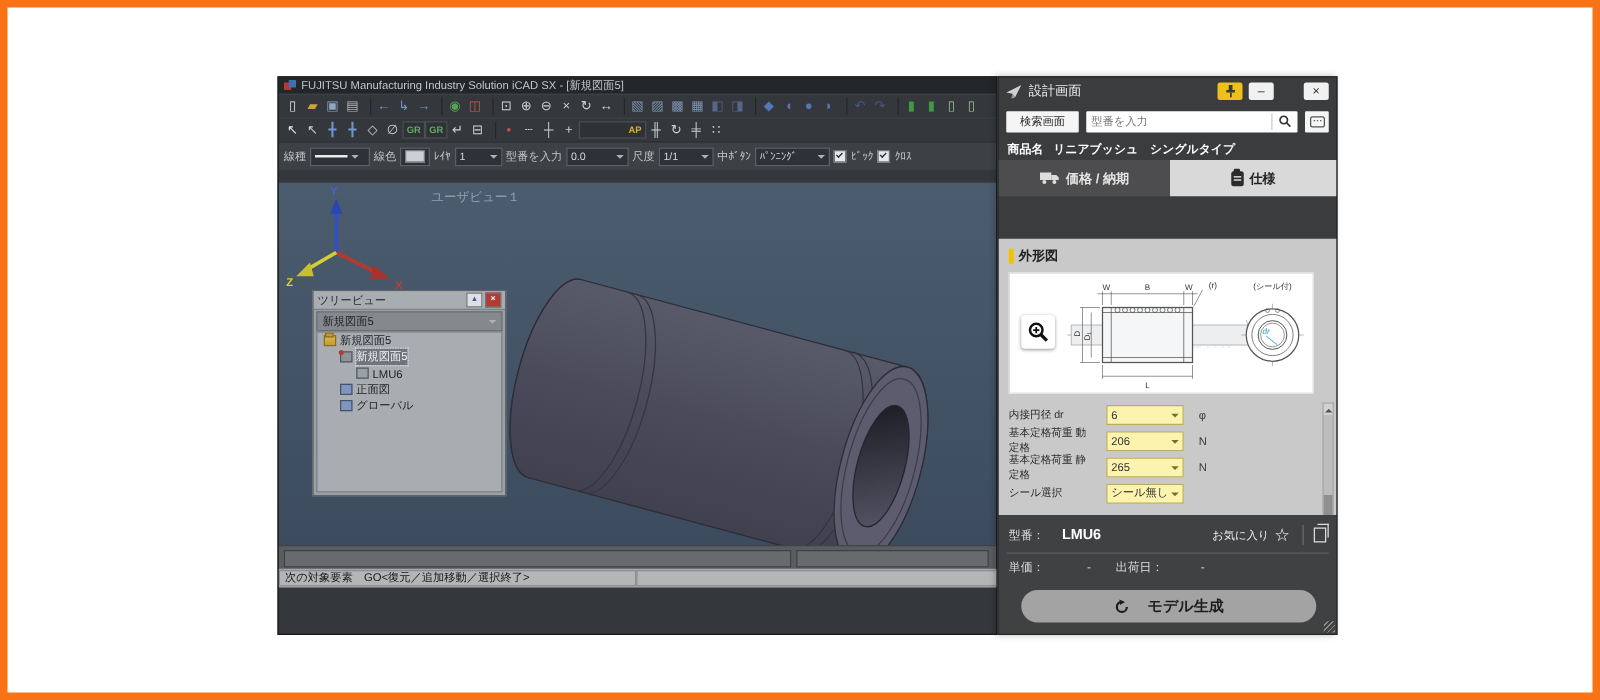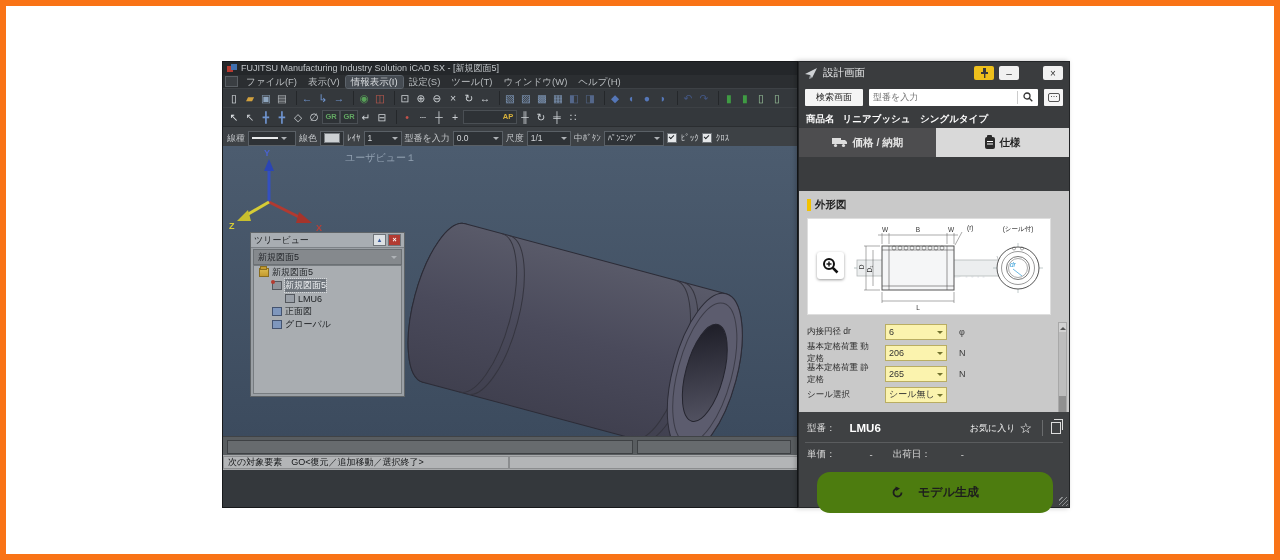--- a/index.html
+++ b/index.html
@@ -91,49 +91,38 @@
   .p-scroll{position:absolute;right:2px;top:131px;width:9px;height:217px;background:#bdbdbd;border:1px solid #a8a8a8;box-sizing:border-box}
   .sb-arr{position:absolute;left:0;width:7px;height:9px;background:#d2d2d2;display:flex;align-items:center;justify-content:center}
   .sb-tri-up{width:0;height:0;border:3px solid transparent;border-bottom-color:#555;margin-bottom:2px}
   .sb-thumb{position:absolute;left:0;top:73px;width:7px;height:125px;background:#909090}
   .p-bottom{position:absolute;left:0;top:350px;width:270px;height:95px;background:#3f4143}
   .pn-row{position:absolute;left:0;width:270px;display:flex;align-items:center;padding:0 8px;box-sizing:border-box}
   .divline{position:absolute;left:6px;right:6px;top:30px;height:1px;background:#5a5c5e}
   .star-ic{color:#fff;font-size:14px;line-height:14px}
   .copy-ic{width:8px;height:10px;border:1.3px solid #ddd;position:relative;margin-left:2px}
   .copy-ic::before{content:"";position:absolute;left:2px;top:-4px;width:8px;height:10px;border-top:1.3px solid #ddd;border-right:1.3px solid #ddd}
-  .gen-btn{position:absolute;left:18px;top:60px;width:236px;height:41px;background:#4d7c0f;border-radius:13px;display:flex;align-items:center;justify-content:center;gap:14px;color:#1d1d1d;font-size:12px;font-weight:bold}
+  .gen-btn{position:absolute;left:18px;top:60px;width:236px;height:26px;background:#a3a3a3;border-radius:13px;display:flex;align-items:center;justify-content:center;gap:14px;color:#1d1d1d;font-size:12px;font-weight:bold}
   .grip{position:absolute;right:1px;bottom:1px;width:9px;height:9px;background:repeating-linear-gradient(135deg,transparent 0 2px,#8a8c8e 2px 3px)}
   .vdiv{width:1px;height:16px;background:#6a6c6e;margin:0 6px}
   .dimtxt{font-size:6.5px;fill:#333}
 </style>
 </head>
 <body>
 
 <div class="stage" data-name="screenshot-canvas">
 
   <div class="abs cadwin" data-name="icad-window">
     <div class="cad-title" data-name="cad-title-bar">
       <svg width="10" height="10" viewBox="0 0 10 10" data-name="icad-logo-icon">
         <rect x="0" y="2" width="6" height="6" fill="#b53a30"></rect>
           <rect x="4" y="0" width="6" height="6" fill="#3f6fae"></rect>
       </svg>
       <span data-name="window-title">FUJITSU Manufacturing Industry Solution iCAD SX - [新規図面5]</span>
     </div>
-    <div class="cad-menubar" data-name="cad-menu-bar">
-      <span class="menu-appicon" data-name="menu-system-icon"></span>
-
-    <span class="menu-item" data-name="menu-file">ファイル(F)</span>
-        <span class="menu-item" data-name="menu-view">表示(V)</span>
-        <span class="menu-item hl" data-name="menu-info-display">情報表示(I)</span>
-        <span class="menu-item" data-name="menu-settings">設定(S)</span>
-        <span class="menu-item" data-name="menu-tools">ツール(T)</span>
-        <span class="menu-item" data-name="menu-window">ウィンドウ(W)</span>
-        <span class="menu-item" data-name="menu-help">ヘルプ(H)</span>
-      </div>
     <div class="cad-toolbar" data-name="cad-toolbar-main">
 
     <span class="ticon" data-name="new-file-icon" style="color: rgb(224, 228, 231);">▯</span>
         <span class="ticon" data-name="open-folder-icon" style="color: rgb(210, 161, 62);">▰</span>
         <span class="ticon" data-name="save-icon" style="color: rgb(143, 166, 191);">▣</span>
         <span class="ticon" data-name="print-icon" style="color: rgb(180, 184, 188);">▤</span>
         <span class="ticon" data-name="separator"></span>
         <span class="ticon" data-name="back-arrow-icon" style="color: rgb(111, 148, 207);">←</span>
         <span class="ticon" data-name="history-arrow-icon" style="color: rgb(111, 148, 207);">↳</span>
         <span class="ticon" data-name="forward-arrow-icon" style="color: rgb(111, 148, 207);">→</span>

